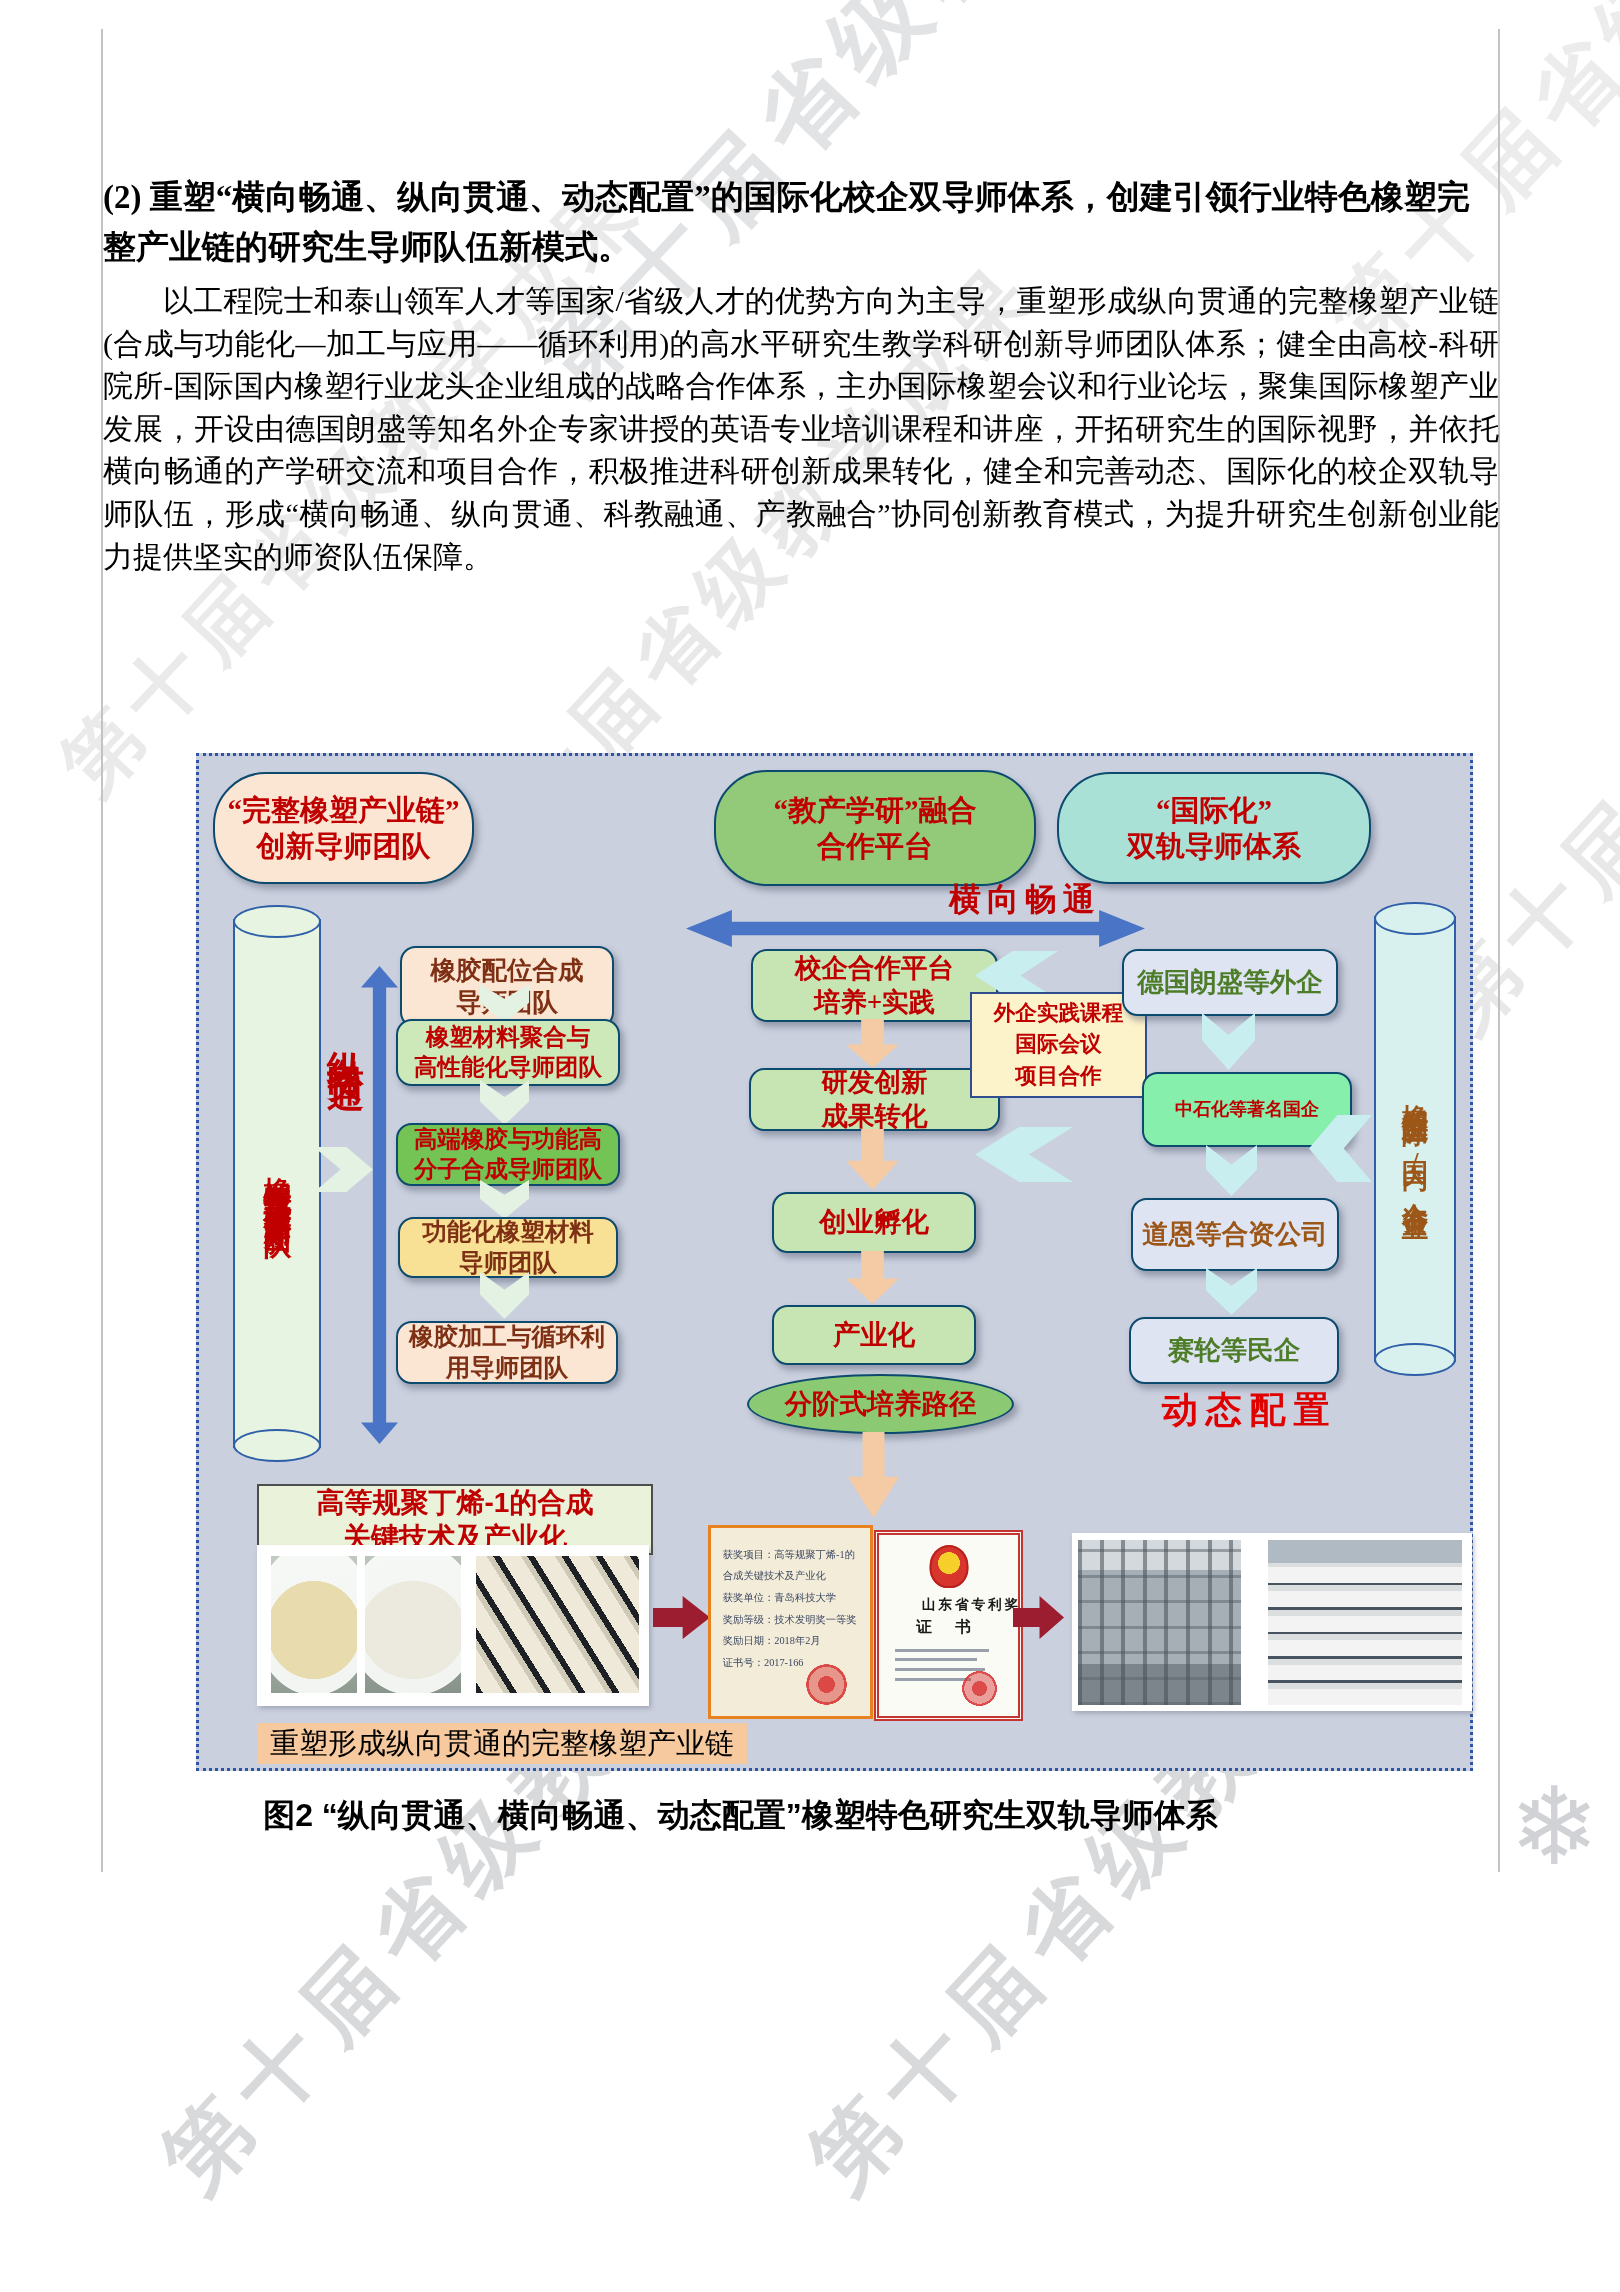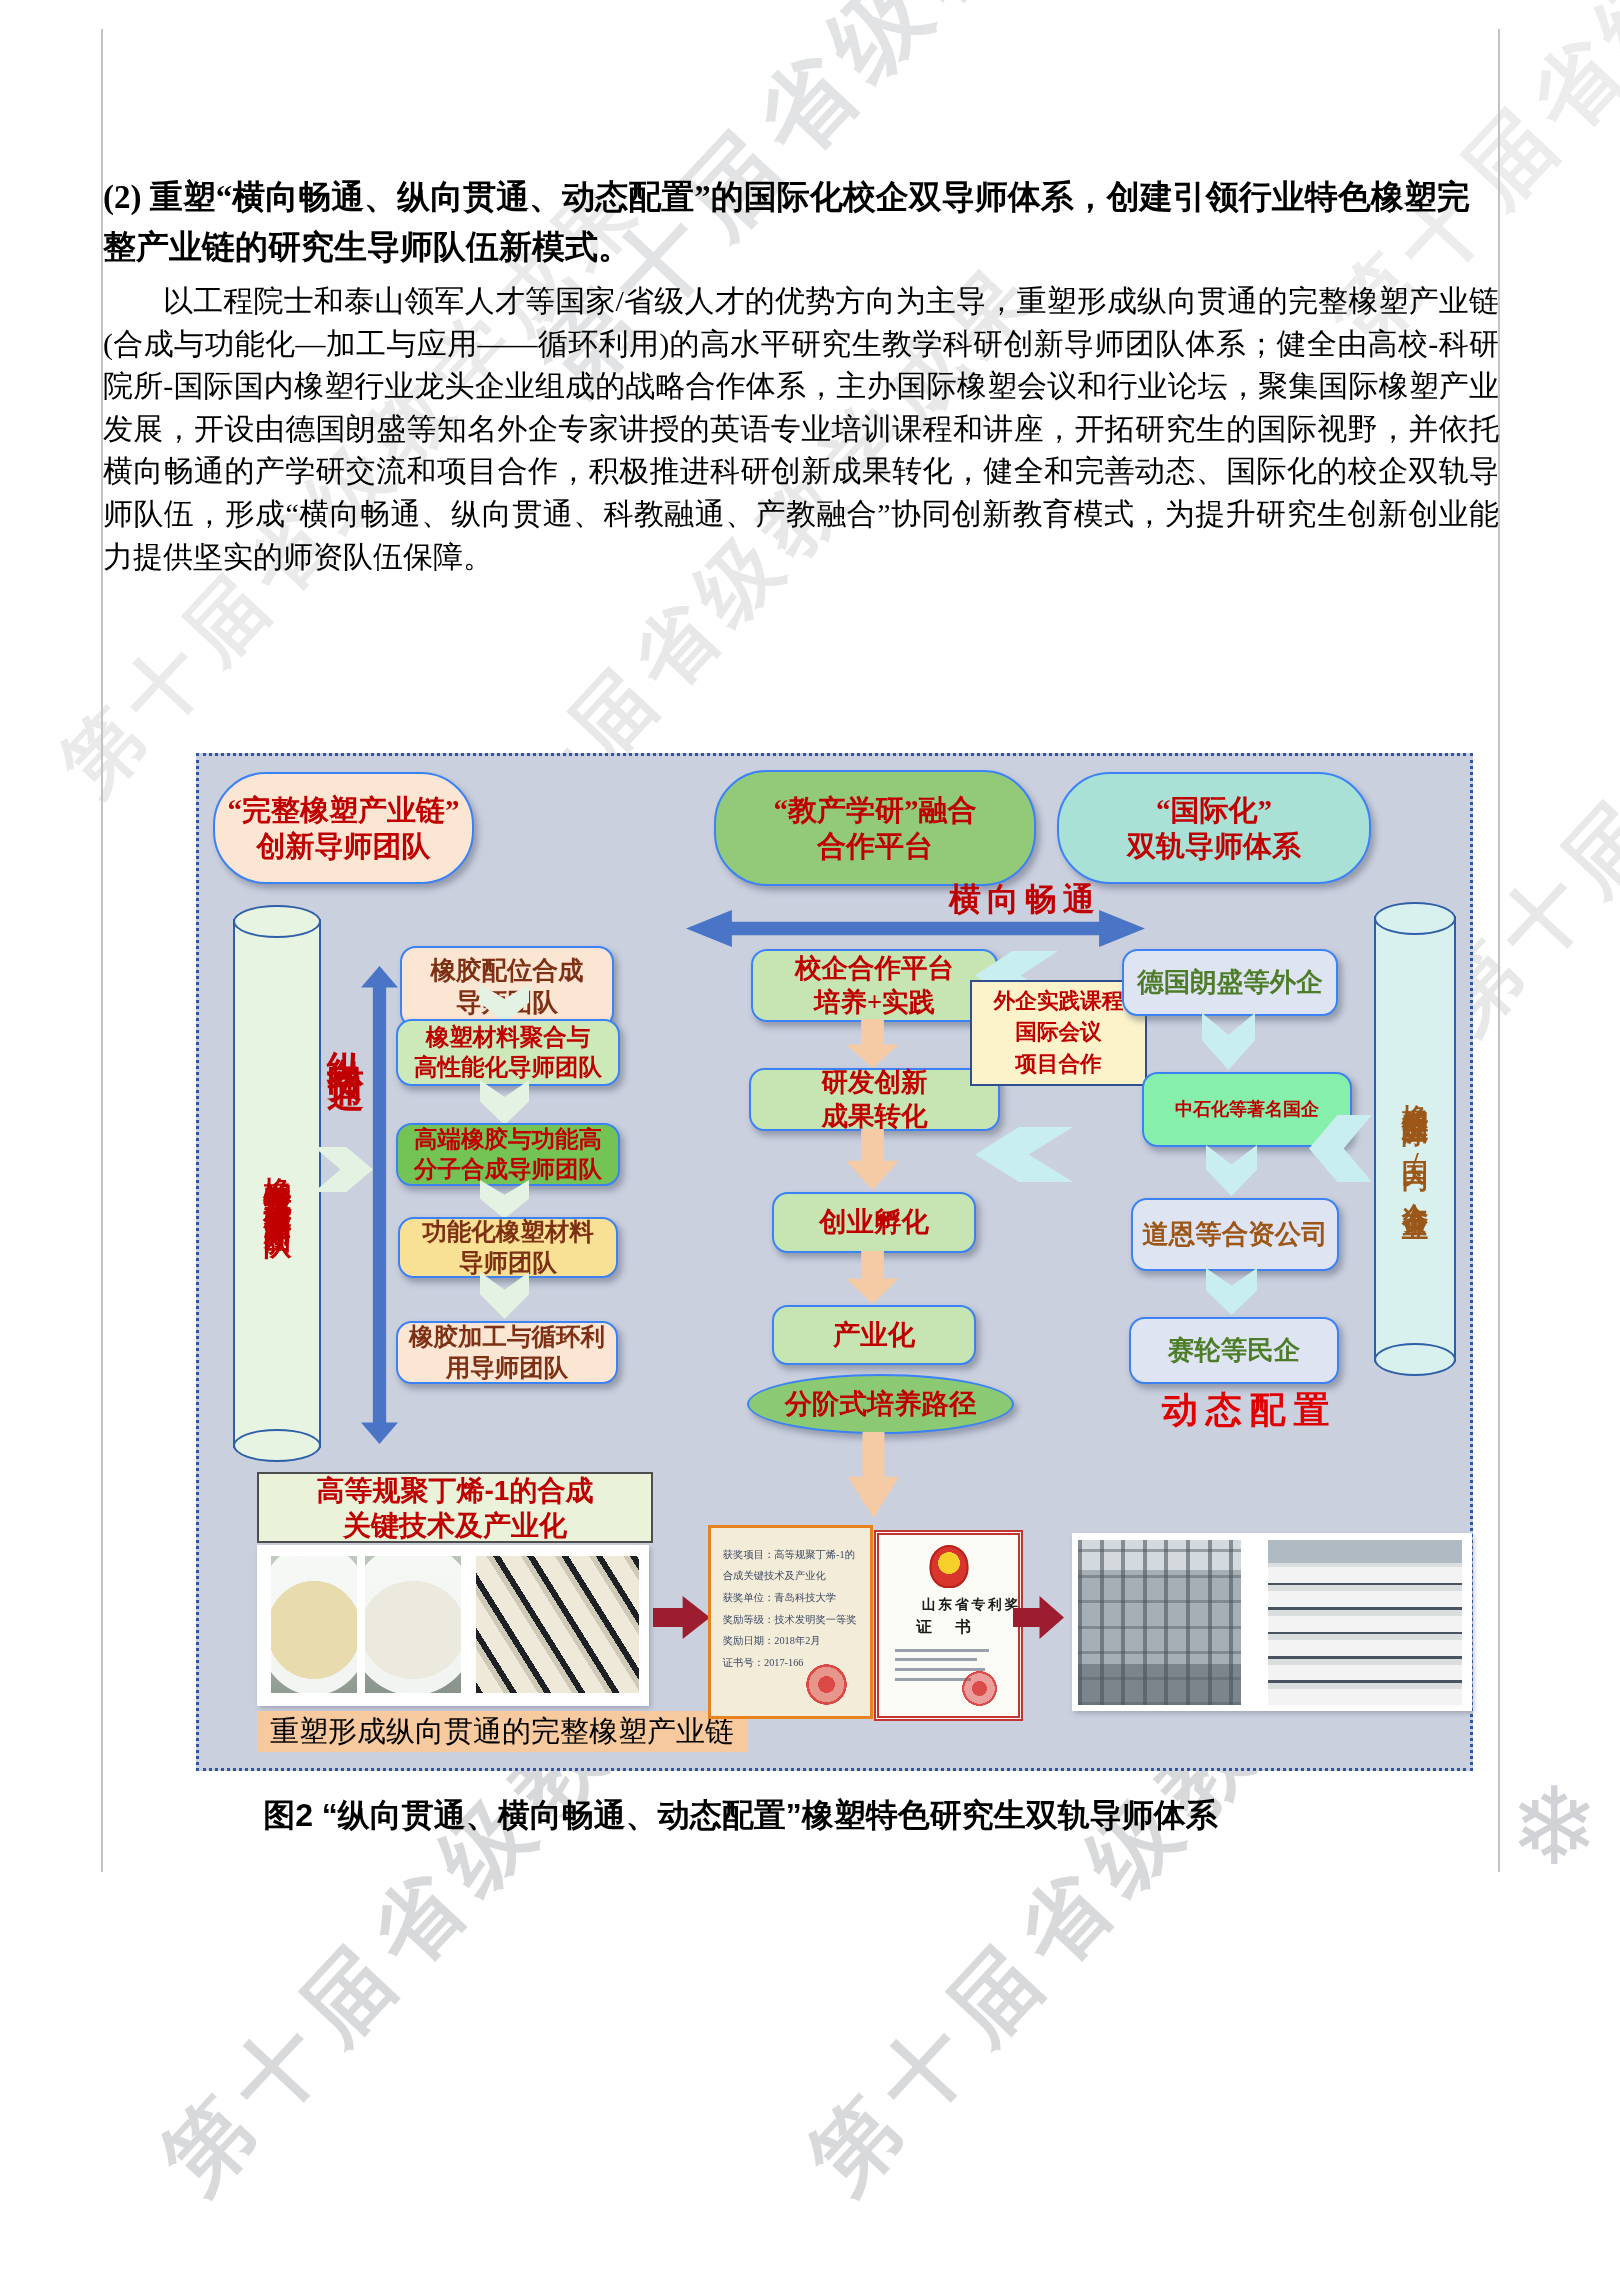--- a/index.html
+++ b/index.html
@@ -8,26 +8,26 @@
   .vline{position:absolute;width:2px;background:#c0c3c8;z-index:1;}
   .wm{position:absolute;color:rgba(125,128,136,.30);font-weight:bold;z-index:0;
       transform-origin:0 0;transform:rotate(-47deg);white-space:nowrap;
       font-family:"Liberation Serif",serif;}
   .heading{position:absolute;z-index:2;font-weight:bold;font-size:33px;line-height:1.5;color:#000;}
   .para{position:absolute;z-index:2;font-size:30px;line-height:1.42;color:#000;
         text-align:justify;text-indent:2em;}
   .caption{position:absolute;z-index:2;font-weight:bold;font-size:32px;color:#000;
            font-family:"Liberation Sans",sans-serif;text-align:center;}
   .diagram-bg{position:absolute;background:#cad0de;border:3.9px dotted #2d54a6;z-index:2;}
-  .box{position:absolute;z-index:3;border:2px solid #3b82f6;display:flex;align-items:center;
+  .box{position:absolute;z-index:3;border:2px solid #0c4a6e;display:flex;align-items:center;
        justify-content:center;text-align:center;font-weight:bold;white-space:pre-line;
        box-shadow:3.9px 4.9px 5.9px rgba(85,90,110,.45);line-height:1.25;}
   .pill{border-radius:53px;}
   .rbox{border-radius:15.7px;}
-  .flat{box-shadow:none;}
+  .flat{box-shadow:none;margin-top:12px;}
   .t-red{color:#c00000;} .t-maroon{color:#7e3014;} .t-green{color:#4e7d2a;} .t-brown{color:#9c5718;}
   .cyl{position:absolute;z-index:3;border-left:2px solid #2e5fa8;border-right:2px solid #2e5fa8;
        display:flex;align-items:center;justify-content:center;}
   .cyl::before{content:"";position:absolute;left:-2px;right:-2px;top:-13.7px;height:29px;
        border-radius:50%;border:2px solid #2e5fa8;background:inherit;background-image:none;}
   .cyl::after{content:"";position:absolute;left:-2px;right:-2px;bottom:-13.7px;height:29px;
        border-radius:50%;border:2px solid #2e5fa8;background:inherit;background-image:none;}
   .vtext{writing-mode:vertical-rl;text-orientation:upright;font-weight:bold;letter-spacing:3.9px;
          z-index:4;position:relative;}
   .chev-d{position:absolute;z-index:3;clip-path:polygon(0 0,50% 38%,100% 0,100% 48%,50% 100%,0 48%);

